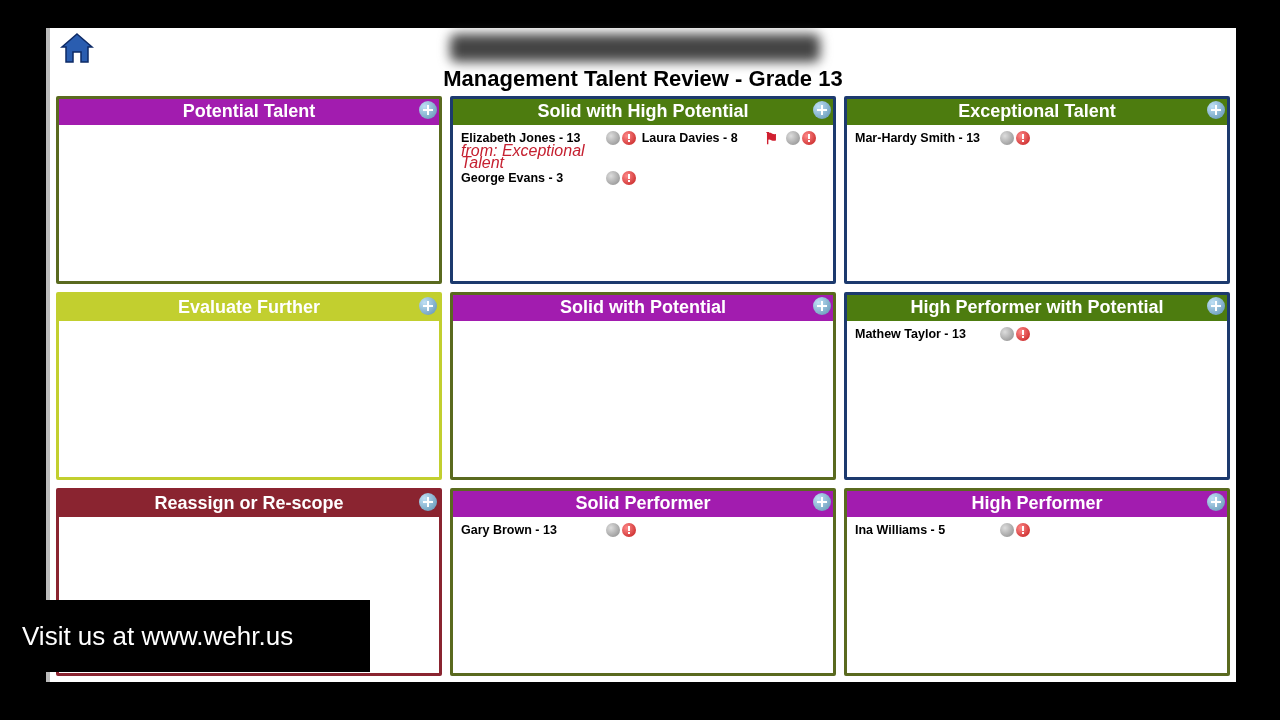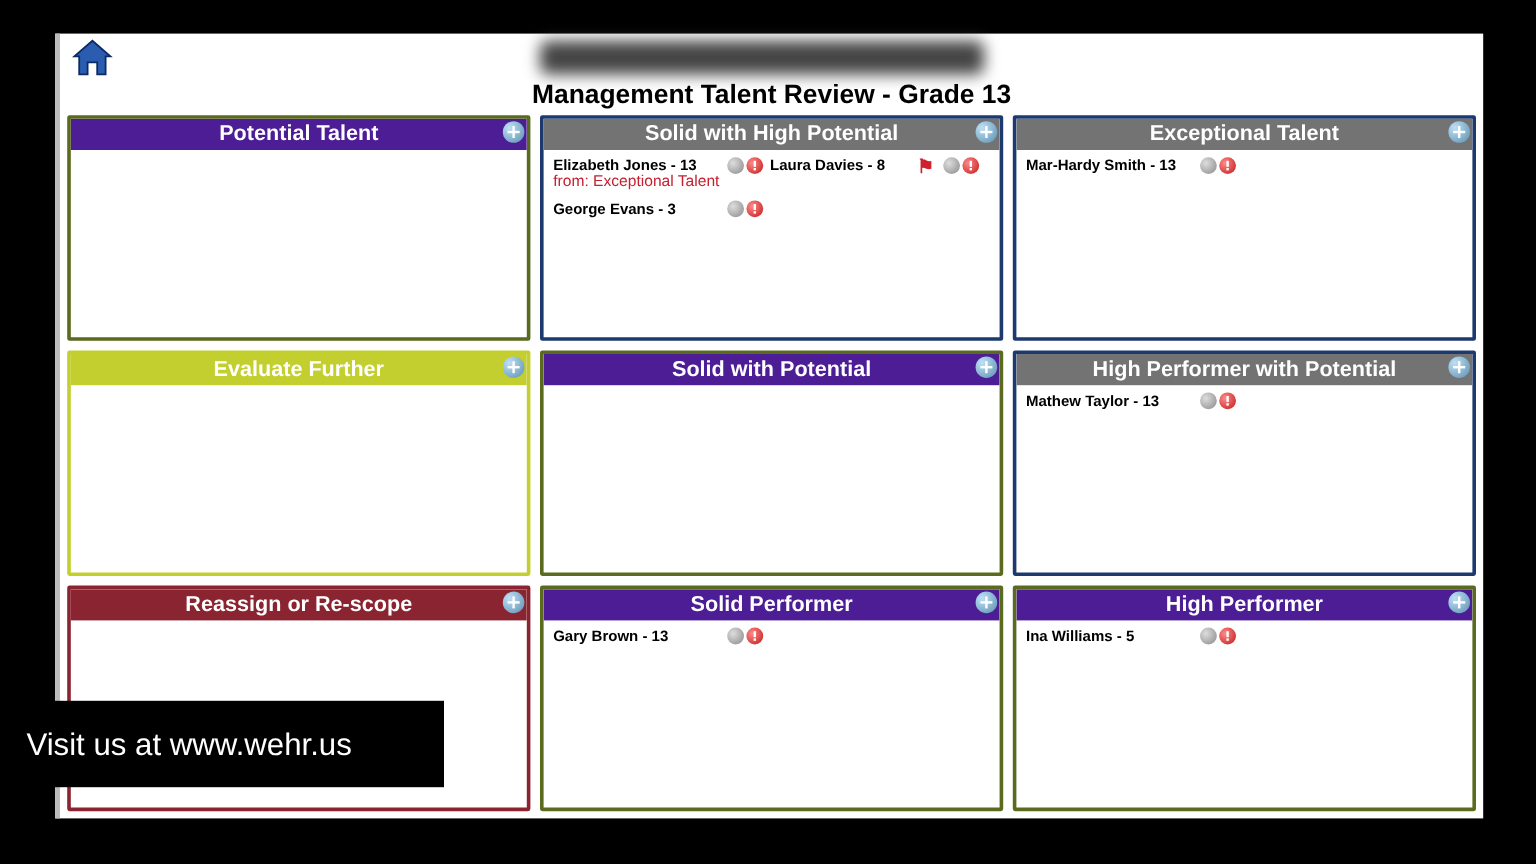--- a/index.html
+++ b/index.html
@@ -79,53 +79,53 @@
     gap: 2px 6px;
   }
   .entry {
     width: 48%;
     min-height: 34px;
     position: relative;
     padding-right: 36px;
     cursor: grab;
   }
   .entry-name { color: #000; font-weight: bold; font-size: 12.5px; line-height: 14px; }
-  .entry-note { color: #c52030; font-size: 13px; line-height: 12px; }
+  .entry-note { color: #c52030; font-size: 16px; line-height: 12px; font-style: italic; }
   .entry-icons {
     position: absolute; right: 0; top: 0;
     display: flex; gap: 2px; align-items: center;
   }
   .dot-g {
     width: 14px; height: 14px; border-radius: 50%;
     background: radial-gradient(circle at 35% 35%, #ddd, #888);
   }
   .dot-r {
     width: 14px; height: 14px; border-radius: 50%;
     background: radial-gradient(circle at 35% 35%, #ff8a8a, #c01818);
     position: relative;
   }
   .dot-r::after { content: ""; position: absolute; left: 6px; top: 3px; width: 2px; height: 5px; background: #fff; }
   .dot-r::before { content: ""; position: absolute; left: 6px; top: 9px; width: 2px; height: 2px; background: #fff; }
   .flag {
     position: absolute; right: 38px; top: -2px;
     color: #d02030; font-size: 16px; font-weight: bold;
   }
   
-  .head-olive { background: #4c1d95; }
-  .head-navy  { background: #737373; }
+  .head-olive { background: #a21caf; }
+  .head-navy  { background: #4d7c0f; }
   .head-lime  { background: #c2cf2f; }
   .head-maroon{ background: #8a2430; }
   .border-olive { border-color: #5a6a1f; }
   .border-navy  { border-color: #1c3a6e; }
   .border-lime  { border-color: #c2cf2f; }
   .border-maroon{ border-color: #8a2430; }
 
   .caption {
     position: absolute;
-    left: 0; bottom: 64px;
+    left: 0; bottom: 48px;
     width: 370px; height: 72px;
     background: #000;
     color: #fff;
     font-size: 26px;
     display: flex; align-items: center; padding-left: 22px;
   }
 </style>
 </head>
 <body>
 

